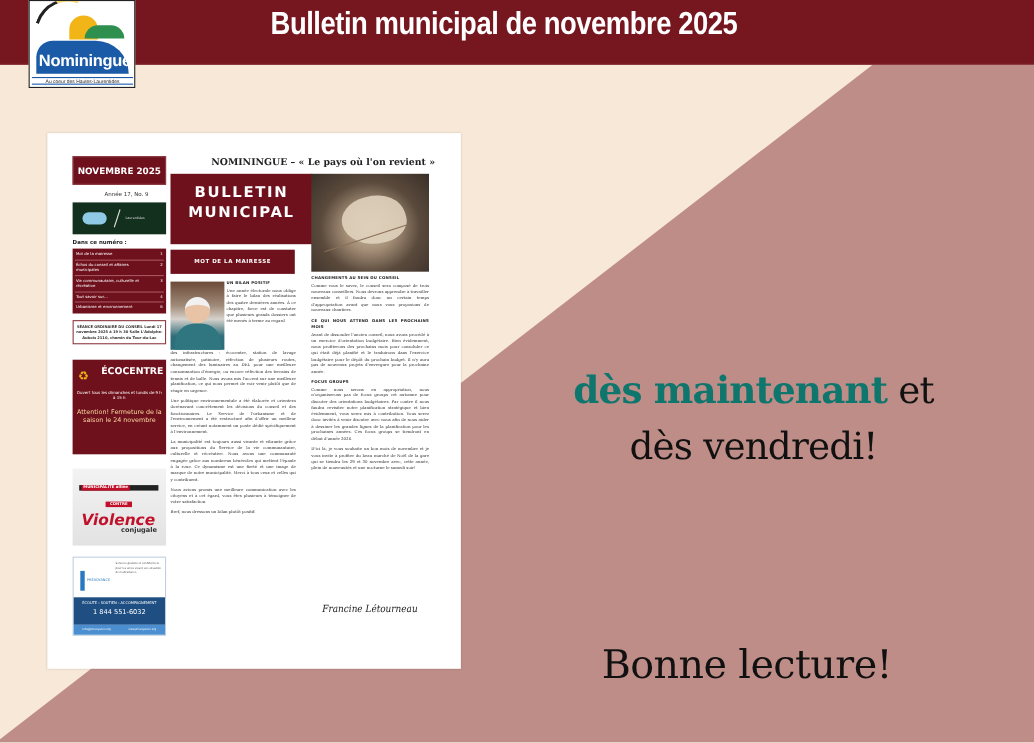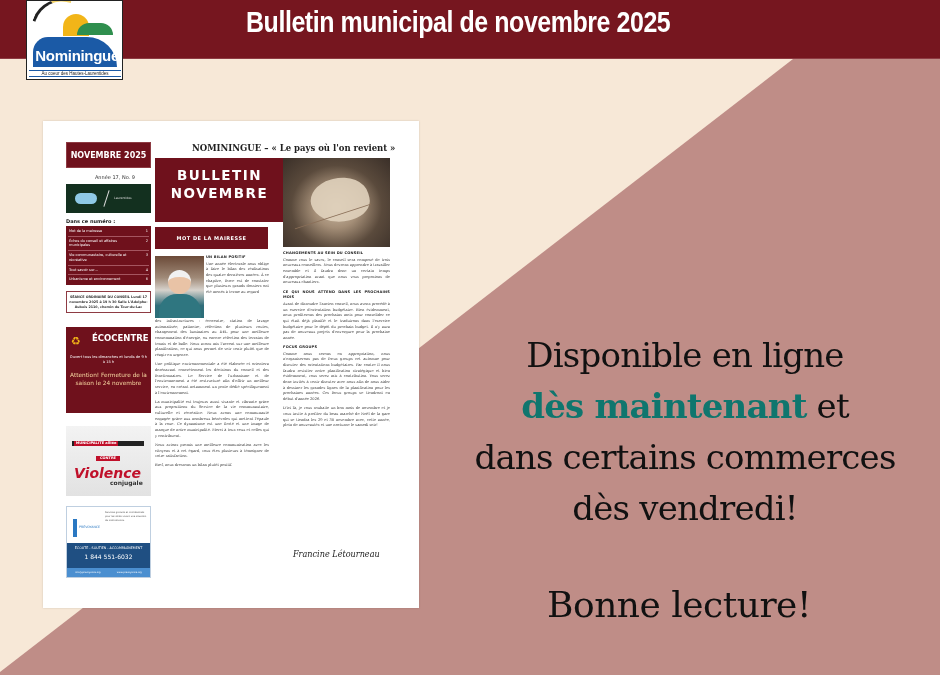--- a/index.html
+++ b/index.html
@@ -159,21 +159,21 @@
       <div class="aid-links">
         <span>info@prevoyance.org</span>
         <span>www.prevoyance.org</span>
       </div>
     </div>
   </div>
 
   <div class="doc-header">NOMININGUE – « Le pays où l'on revient »</div>
   <div class="title-box">
     <div>BULLETIN</div>
-    <div>NOVEMBRE</div>
+    <div>MUNICIPAL</div>
   </div>
   <div class="mairesse-box">MOT DE LA MAIRESSE</div>
   <div class="leaf-photo">
     <div class="leaf-shape"></div>
     <div class="leaf-vein"></div>
   </div>
   <div class="portrait">
     <div class="portrait-head"></div>
     <div class="portrait-body"></div>
   </div>
@@ -195,18 +195,16 @@
     <h4>Ce qui nous attend dans les prochains mois</h4>
     <p>Avant de dissoudre l'ancien conseil, nous avons procédé à un exercice d'orientation budgétaire. Bien évidemment, nous profiterons des prochains mois pour consolider ce qui était déjà planifié et le traduirons dans l'exercice budgétaire pour le dépôt du prochain budget. Il n'y aura pas de nouveaux projets d'envergure pour la prochaine année.</p>
     <h4>Focus groups</h4>
     <p>Comme nous serons en appropriation, nous n'organiserons pas de focus groups cet automne pour discuter des orientations budgétaires. Par contre il nous faudra revisiter notre planification stratégique et bien évidemment, vous serez mis à contribution. Vous serez donc invités à venir discuter avec nous afin de nous aider à dessiner les grandes lignes de la planification pour les prochaines années. Ces focus groups se tiendront en début d'année 2026.</p>
     <p>D'ici là, je vous souhaite un bon mois de novembre et je vous invite à profiter du beau marché de Noël de la gare qui se tiendra les 29 et 30 novembre avec, cette année, plein de nouveautés et une nocturne le samedi soir!</p>
   </div>
   <div class="signature">Francine Létourneau</div>
 </div>
 
 <div class="promo">
-  <div class="promo-line">Disponible en ligne</div>
   <div class="promo-line"><span class="promo-accent">dès maintenant</span><span> et</span></div>
-  <div class="promo-line">dans certains commerces</div>
   <div class="promo-line">dès vendredi!</div>
 </div>
 <div class="promo-bonne">Bonne lecture!</div>
 
 </body></html>

